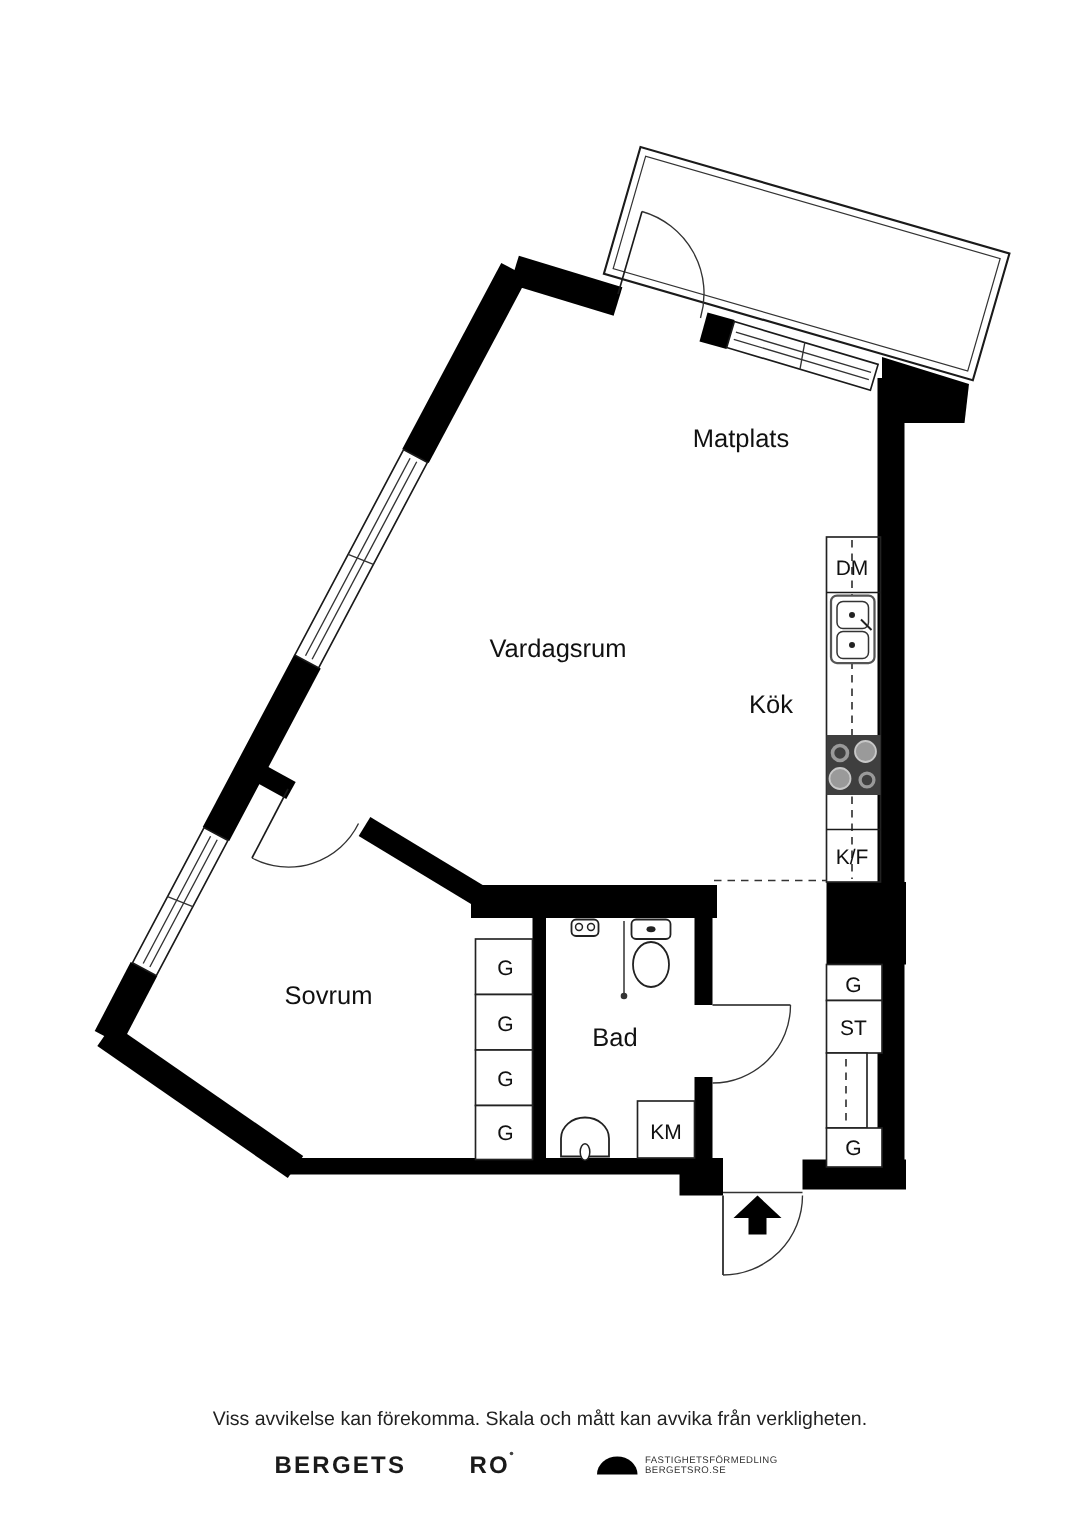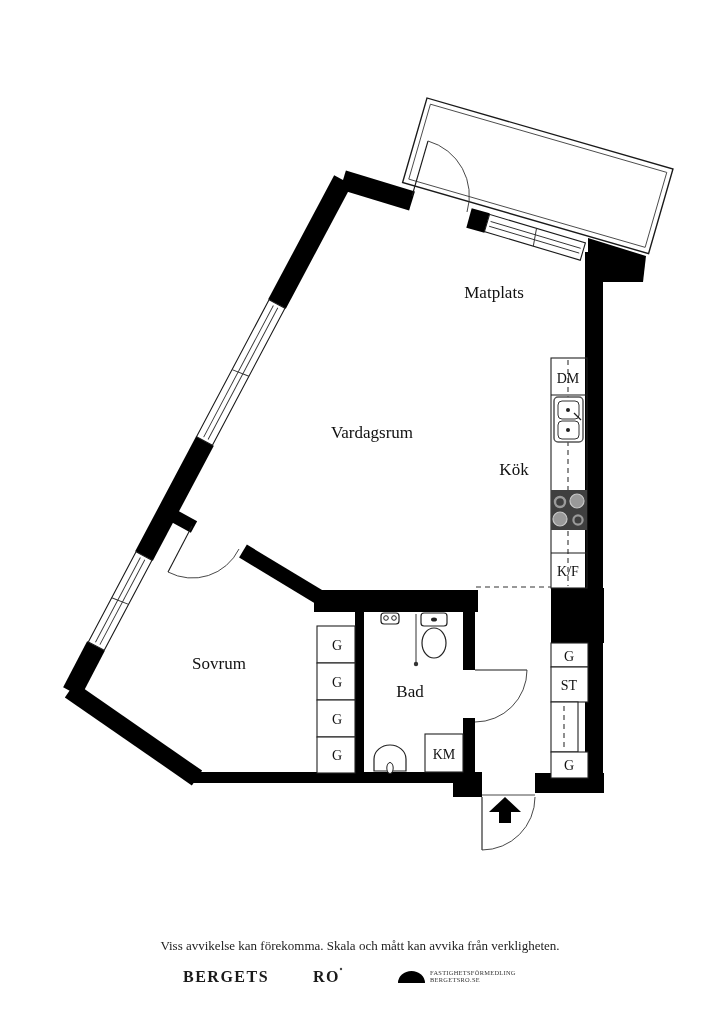--- a/index.html
+++ b/index.html
@@ -1,16 +1,16 @@
 <!DOCTYPE html>
 <html><head>
 <meta charset="utf-8">
 <style>
   html,body{margin:0;padding:0;background:#ffffff;}
-  .page{width:724px;height:1024px;background:#fff;position:relative;font-family:Liberation Serif, serif;}
+  .page{width:724px;height:1024px;background:#fff;position:relative;font-family:Liberation Sans, sans-serif;}
   svg{display:block;}
   .wall{stroke:#000;fill:none;}
   .wallfill{fill:#000;stroke:none;}
   .thin{fill:none;stroke:#1a1a1a;stroke-width:1.1;}
   .thin2{fill:none;stroke:#333;stroke-width:0.9;}
   .fix{fill:#ffffff;stroke:#222;stroke-width:1.2;}
   .dash{fill:none;stroke:#333;stroke-width:1.1;stroke-dasharray:5 4;}
   .cell{fill:#ffffff;stroke:#222;stroke-width:1.1;}
   text{fill:#111;}
   .room{font-size:17px;text-anchor:middle;}

